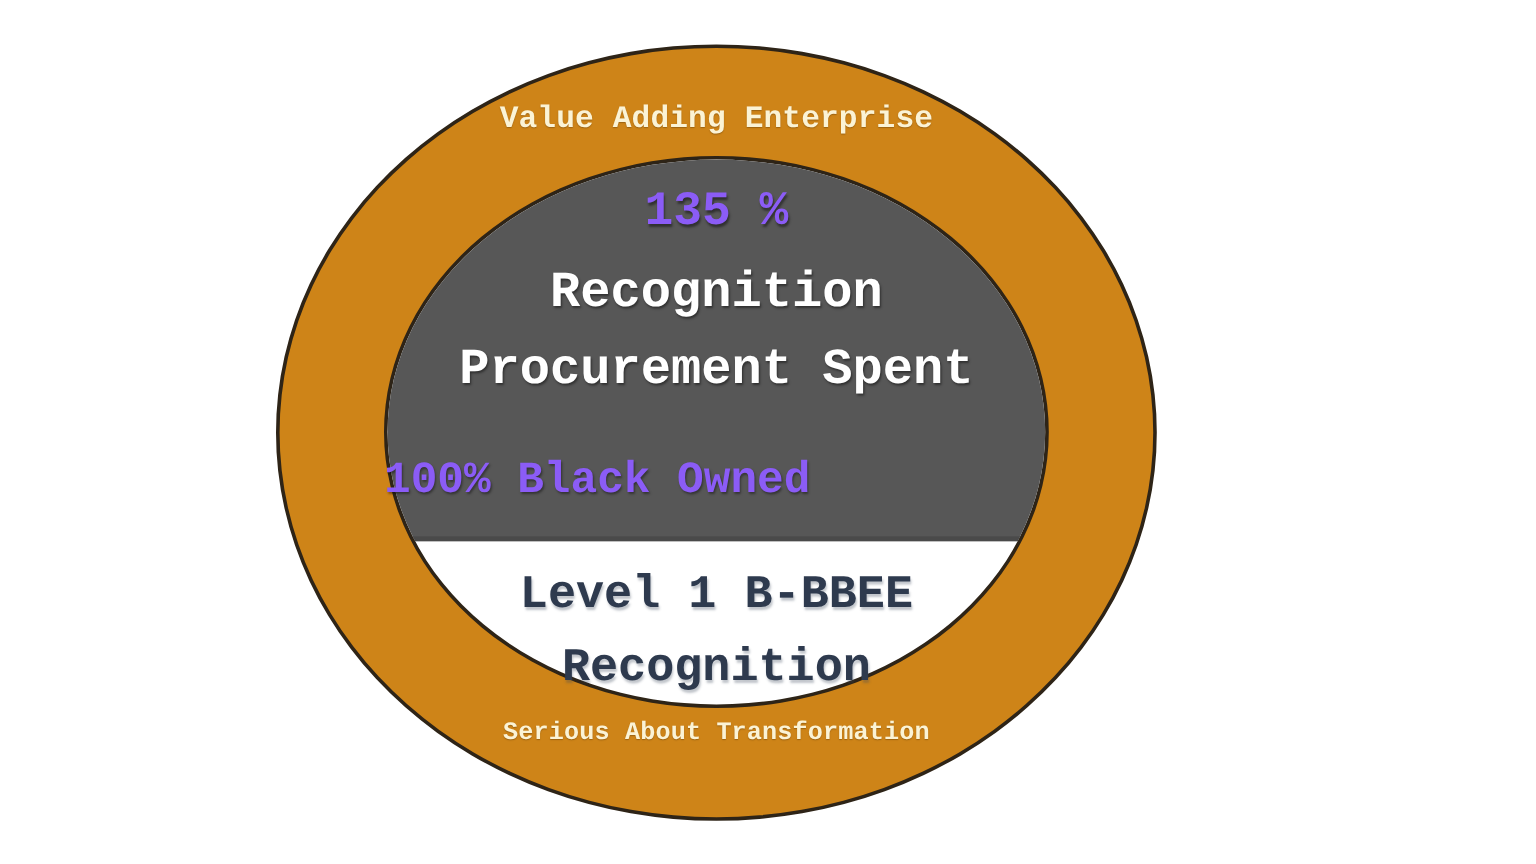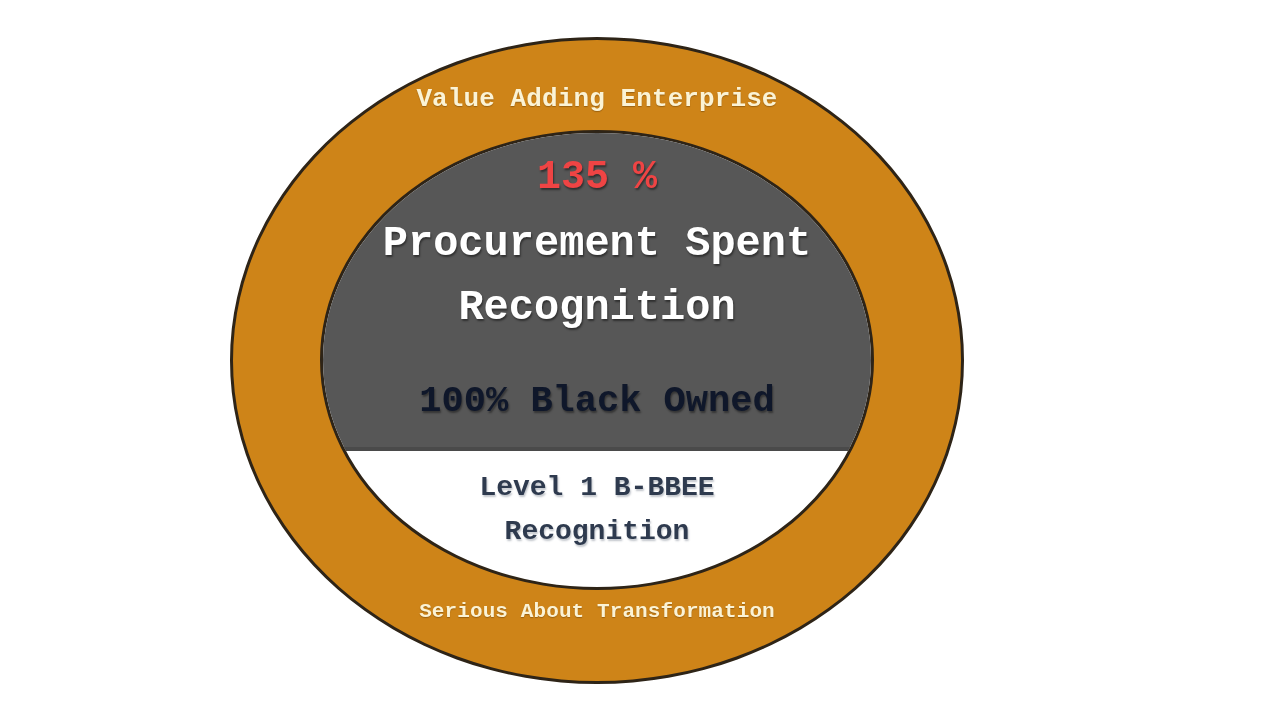--- a/index.html
+++ b/index.html
@@ -92,21 +92,21 @@
     height: 460px;
     pointer-events: none;
   }
 
   .pct-line {
     position: absolute;
     top: 27px;
     left: 0;
     width: 100%;
     text-align: center;
-    color: #ef4444;
+    color: #8b5cf6;
     font-size: 40px;
     font-weight: bold;
     line-height: 1.05;
     text-shadow: 1px 2px 2px rgba(0,0,0,.45);
     white-space: nowrap;
   }
 
   .headline {
     position: absolute;
     top: 83px;
@@ -119,36 +119,35 @@
     line-height: 1.52;
     text-shadow: 1px 2px 2px rgba(0,0,0,.45);
   }
   .headline span { display: block; white-space: nowrap; }
 
   .ownership {
     position: absolute;
     top: 250px;
     left: 0;
     width: 100%;
-    text-align: center;
-    color: #0f172a;
+    color: #8b5cf6;
     font-size: 37px;
     font-weight: bold;
     text-shadow: 1px 2px 2px rgba(0,0,0,.40);
     white-space: nowrap;
   }
 
   .level-block {
     position: absolute;
     top: 336px;
     left: 0;
     width: 100%;
     text-align: center;
     color: #2e3a4e;
-    font-size: 28px;
+    font-size: 39px;
     font-weight: bold;
     line-height: 1.56;
   }
   .level-block span {
     display: block;
     white-space: nowrap;
     text-shadow: 1px 2px 2px rgba(60,70,90,.32);
   }
 </style>
 </head>
@@ -162,22 +161,22 @@
     <div class="inner-gray-cap"></div>
   </div>
 
   <div class="ring-caption top">Value Adding Enterprise</div>
 
   <div class="center-stack">
 
     <div class="pct-line">135 %</div>
 
     <div class="headline">
+      <span>Recognition</span>
       <span>Procurement Spent</span>
-      <span>Recognition</span>
     </div>
 
     <div class="ownership">100% Black Owned</div>
 
     <div class="level-block">
       <span>Level 1 B-BBEE</span>
       <span>Recognition</span>
     </div>
 
   </div>

